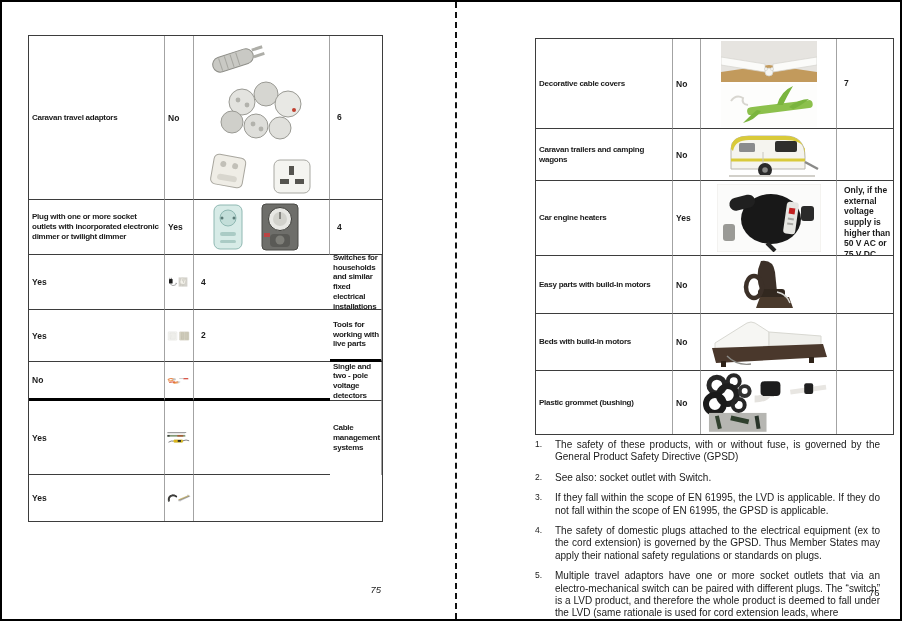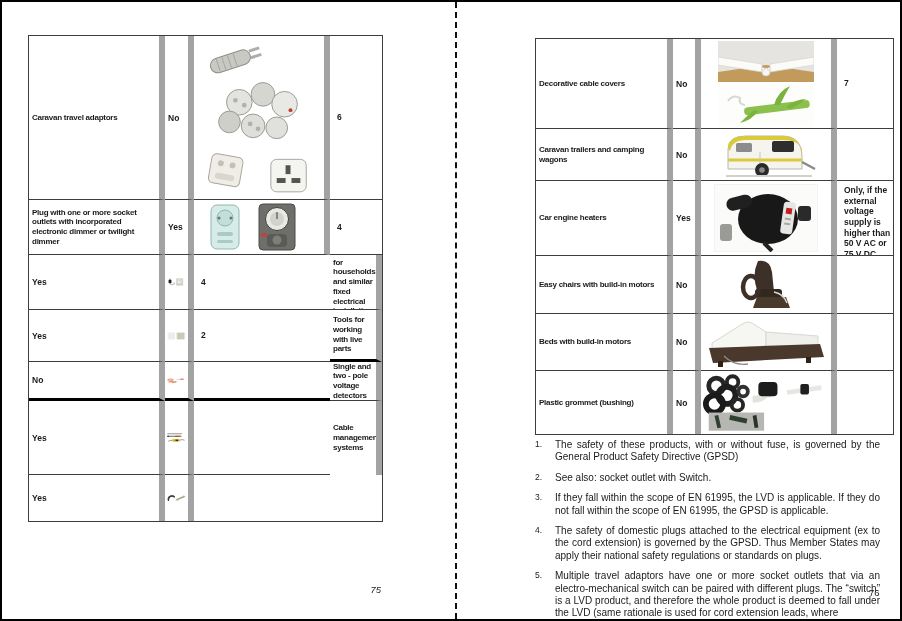--- a/index.html
+++ b/index.html
@@ -12,21 +12,21 @@
   .divider{position:absolute;left:453px;top:0;bottom:0;width:0;border-left:2px dashed #111;}
   .page{position:absolute;top:0;bottom:0;}
   .page-left{left:0;width:453px;}
   .page-right{left:455px;width:447px;}
 
   .tbl{position:absolute;display:grid;border:1px solid #3d3d3d;background:#fff;}
   .tbl-left{left:26px;top:33px;grid-template-columns:136px 29px 136px 52px;
             grid-template-rows:164px 55px 55px 52px 39px 74px 46px;}
   .tbl-right{left:78px;top:36px;grid-template-columns:137px 28px 136px 56px;
              grid-template-rows:90px 52px 75px 58px 57px 63px;}
-  .cell{border-right:6px solid #a3a3a3;border-bottom:1px solid #3d3d3d;
+  .cell{border-right:1px solid #a3a3a3;border-bottom:1px solid #3d3d3d;
         display:flex;align-items:center;overflow:hidden;}
   .cell.lastcol{border-right:none;}
   .cell.lastrow{border-bottom:none;}
   .cell.thick{border-bottom:3px solid #000;}
   .name{font-weight:bold;font-size:8px;line-height:1.22;letter-spacing:-0.25px;
         padding:2px 2px 2px 3px;white-space:pre-line;}
   .yesno{font-weight:bold;font-size:8.5px;padding:0 10px 0 3px;}
   .imgc{justify-content:center;padding:2px;}
   .note{font-weight:bold;font-size:8.5px;line-height:1.25;padding:2px 2px 2px 7px;}
   .note.top{align-items:flex-start;padding-top:4px;}
@@ -256,21 +256,21 @@
             <rect x="71" y="34" width="6" height="2" fill="#a8a8a4"></rect>
             <rect x="71" y="39" width="6" height="2" fill="#a8a8a4"></rect>
           </g>
           <rect x="84" y="22" width="13" height="15" rx="3" fill="#2a2a2a"></rect>
           <rect x="6" y="40" width="12" height="17" rx="3" fill="#9a9a96"></rect>
           <path d="M50 59 L 58 67" stroke="#222" stroke-width="4"></path>
         </svg>
       </div>
       <div class="cell note lastcol top">Only, if the external voltage supply is higher than 50 V AC or 75 V DC.</div>
 
-      <div class="cell name">Easy chairs with build-in motors</div>
+      <div class="cell name">Easy parts with build-in motors</div>
       <div class="cell yesno">No</div>
       <div class="cell imgc">
         <svg width="72" height="54" viewBox="0 0 72 54">
           <path d="M28 3 Q 40 1 42 14 L 44 34 L 28 34 Q 21 18 28 3 Z" fill="#3c3028"></path>
           <rect x="25" y="31" width="27" height="9" rx="3" fill="#32281f"></rect>
           <ellipse cx="21" cy="29" rx="8" ry="11" fill="none" stroke="#3c3028" stroke-width="4.5"></ellipse>
           <path d="M27 39 L 56 39 L 60 50 L 23 50 Z" fill="#4a3a2c"></path>
           <path d="M44 34 Q 54 36 57 45" stroke="#d8d8d4" stroke-width="1.4" fill="none"></path>
         </svg>
       </div>

